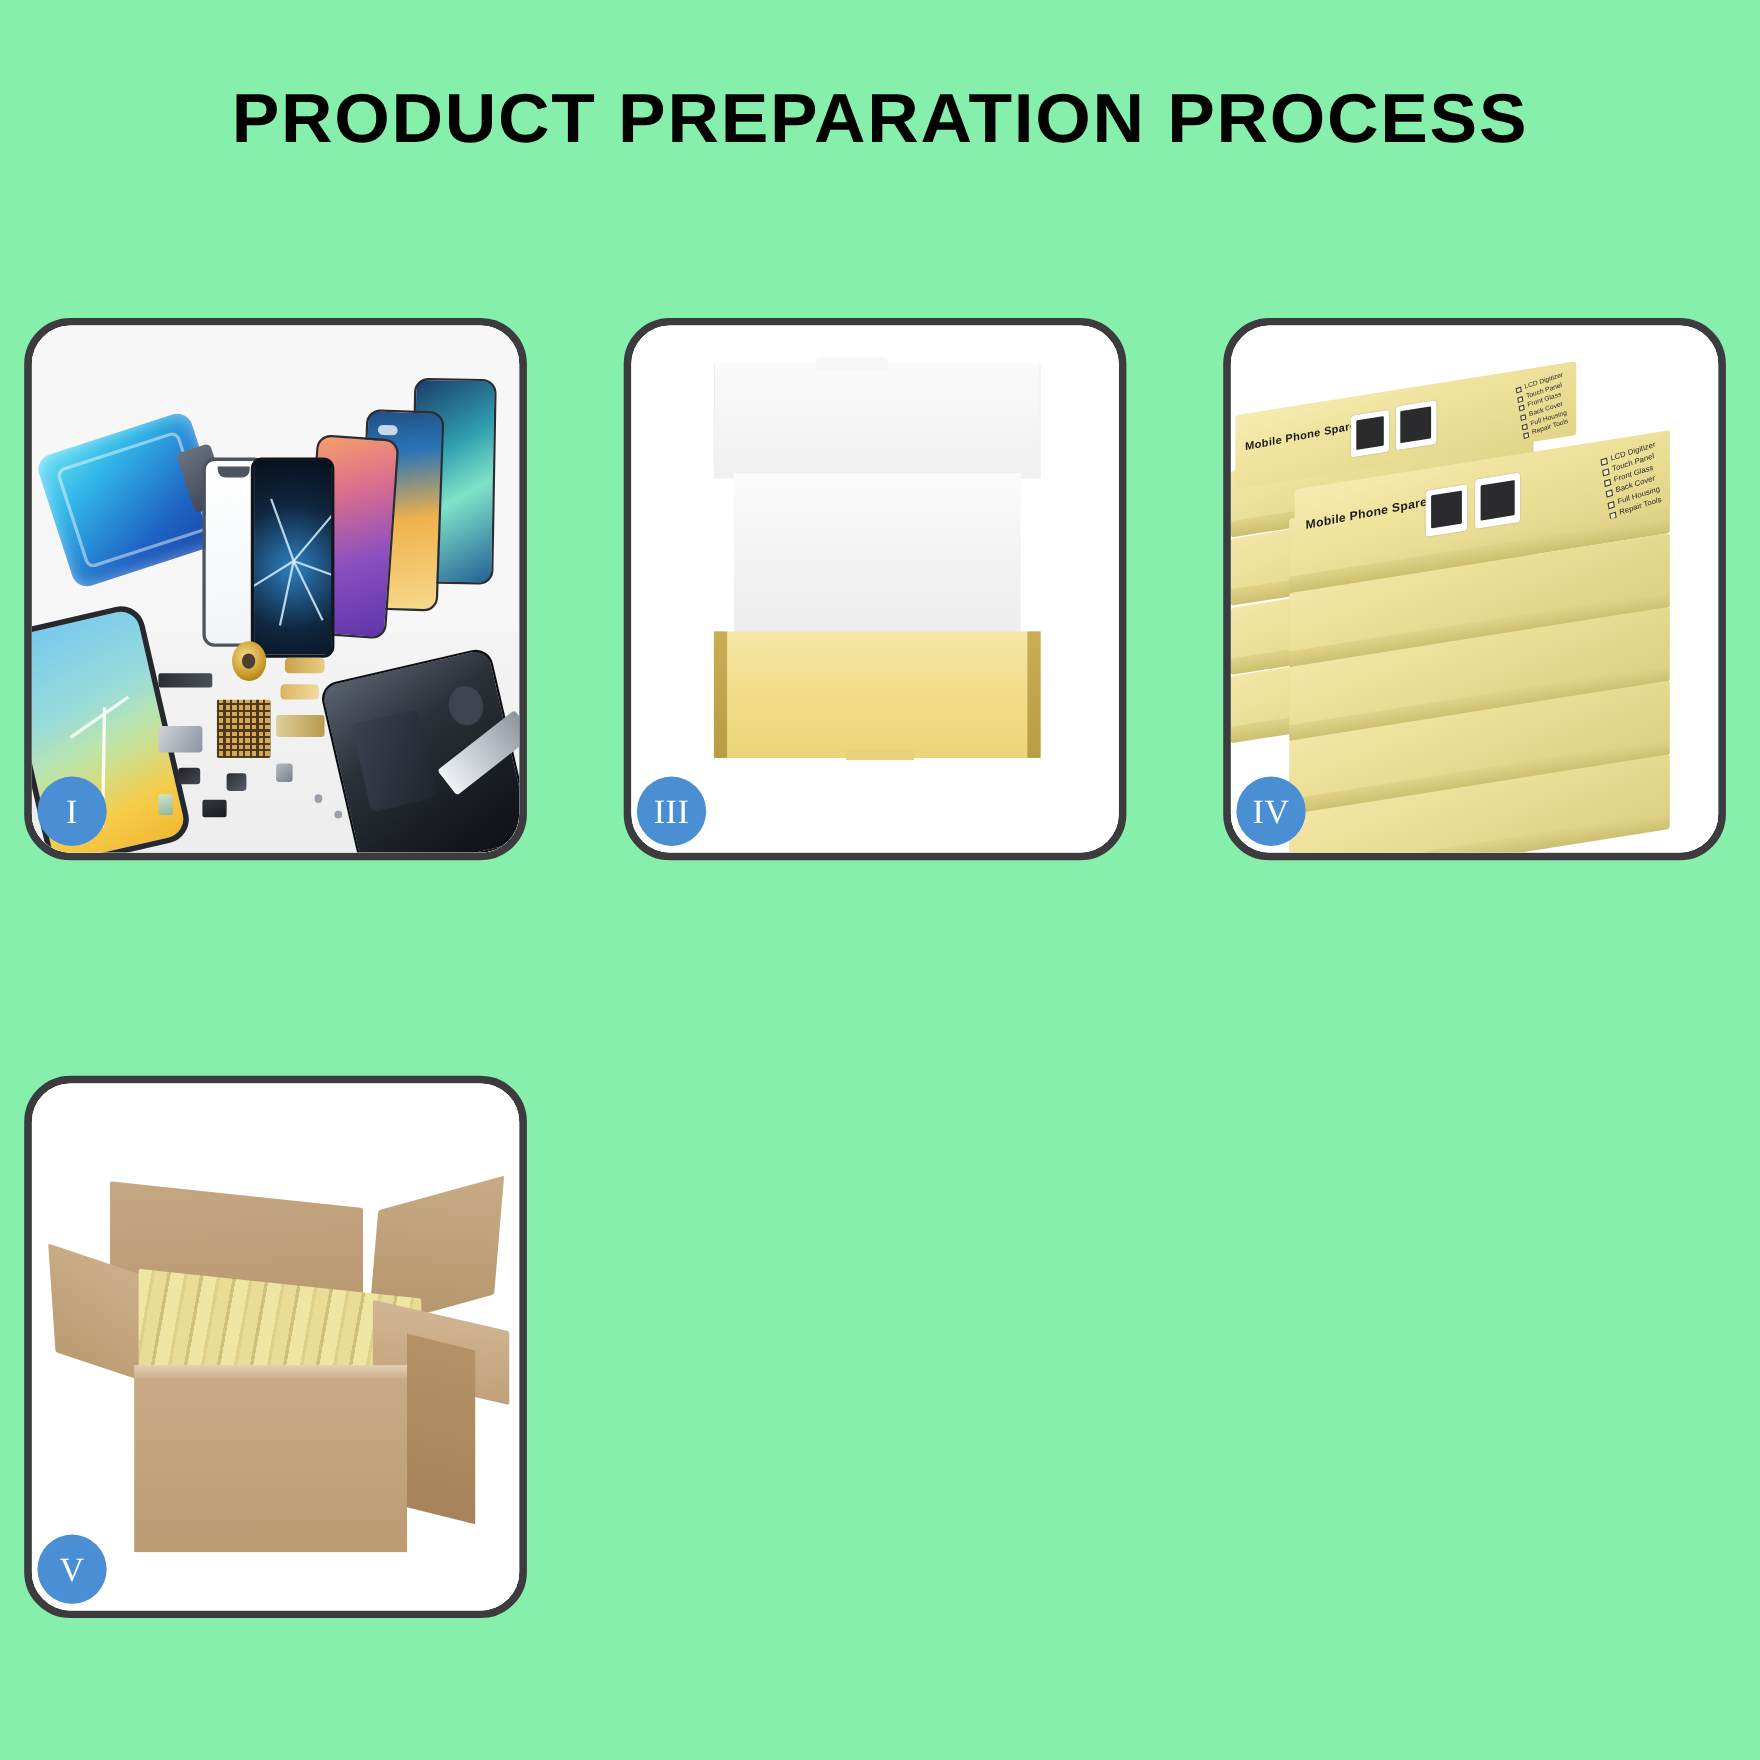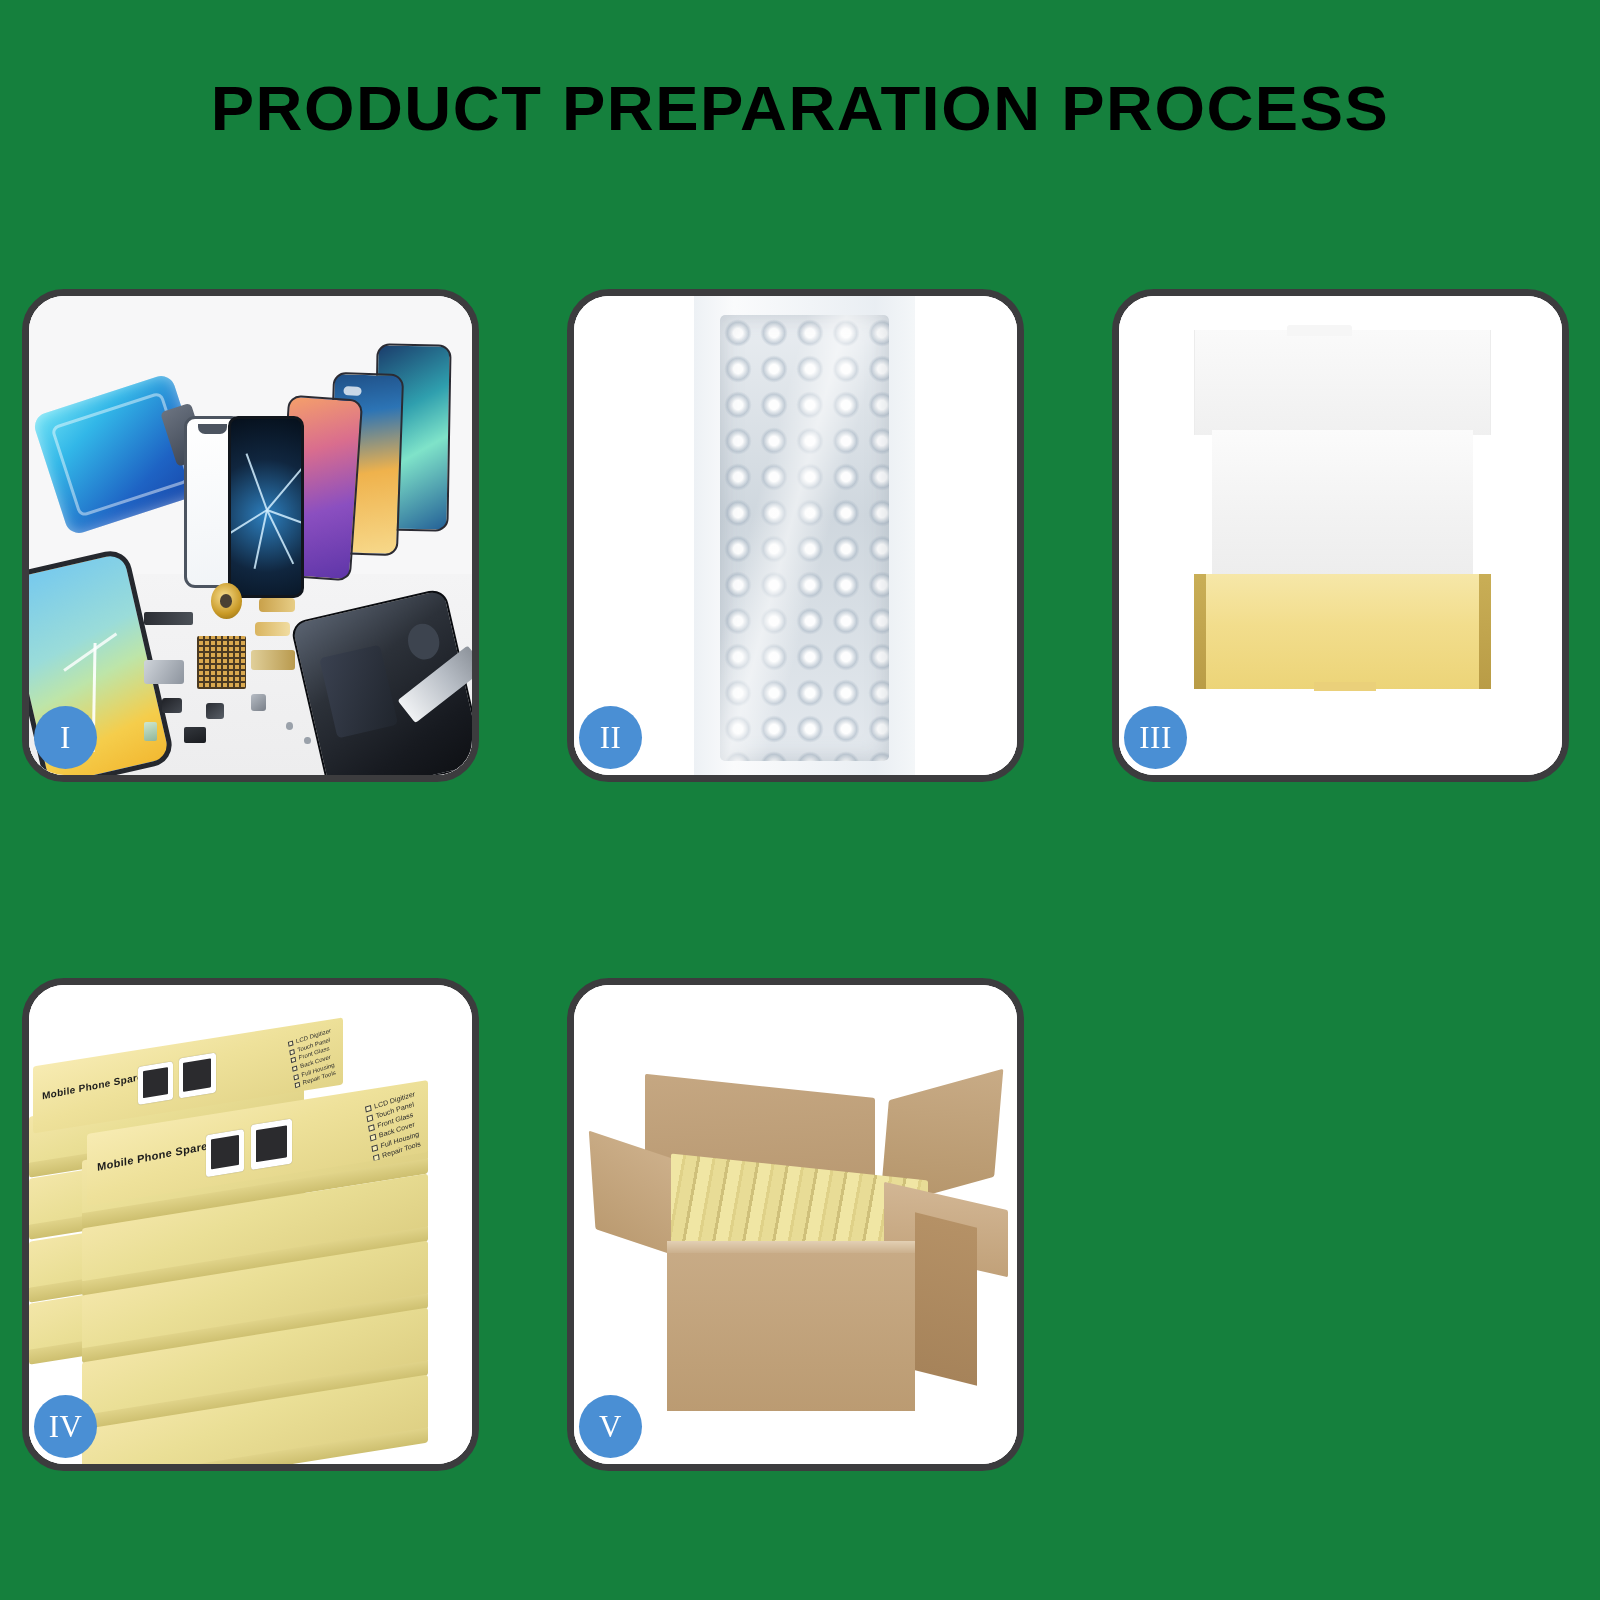--- a/index.html
+++ b/index.html
@@ -10,21 +10,21 @@
     height: 1600px;
     background: #ffffff;
     font-family: "Liberation Sans", sans-serif;
     overflow: hidden;
   }
 
   .page {
     position: relative;
     width: 1600px;
     height: 1600px;
-    background: #15803d;
+    background: #86efac;
   }
 
   
   .header {
     position: absolute;
     top: 74px;
     left: 0;
     width: 1600px;
     text-align: center;
   }
@@ -547,30 +547,20 @@
           <div class="comp screw1"></div>
           <div class="comp screw2"></div>
 
           <div class="housing"></div>
           <div class="tweezers"></div>
         </div>
       </div>
       <div class="badge">I</div>
     </div>
 
-    <div class="panel">
-      <div class="panel-inner">
-        <div class="scene-bubble">
-          <div class="bubble-sheet"></div>
-          <div class="bubble-core"></div>
-          <div class="bubble-sheen"></div>
-        </div>
-      </div>
-      <div class="badge">II</div>
-    </div>
 
     <div class="panel">
       <div class="panel-inner">
         <div class="scene-mailer">
           <div class="mailer-lid"></div>
           <div class="mailer-inner"></div>
           <div class="mailer-bubble"></div>
           <div class="mailer-front"></div>
           <div class="mailer-tab"></div>
         </div>

